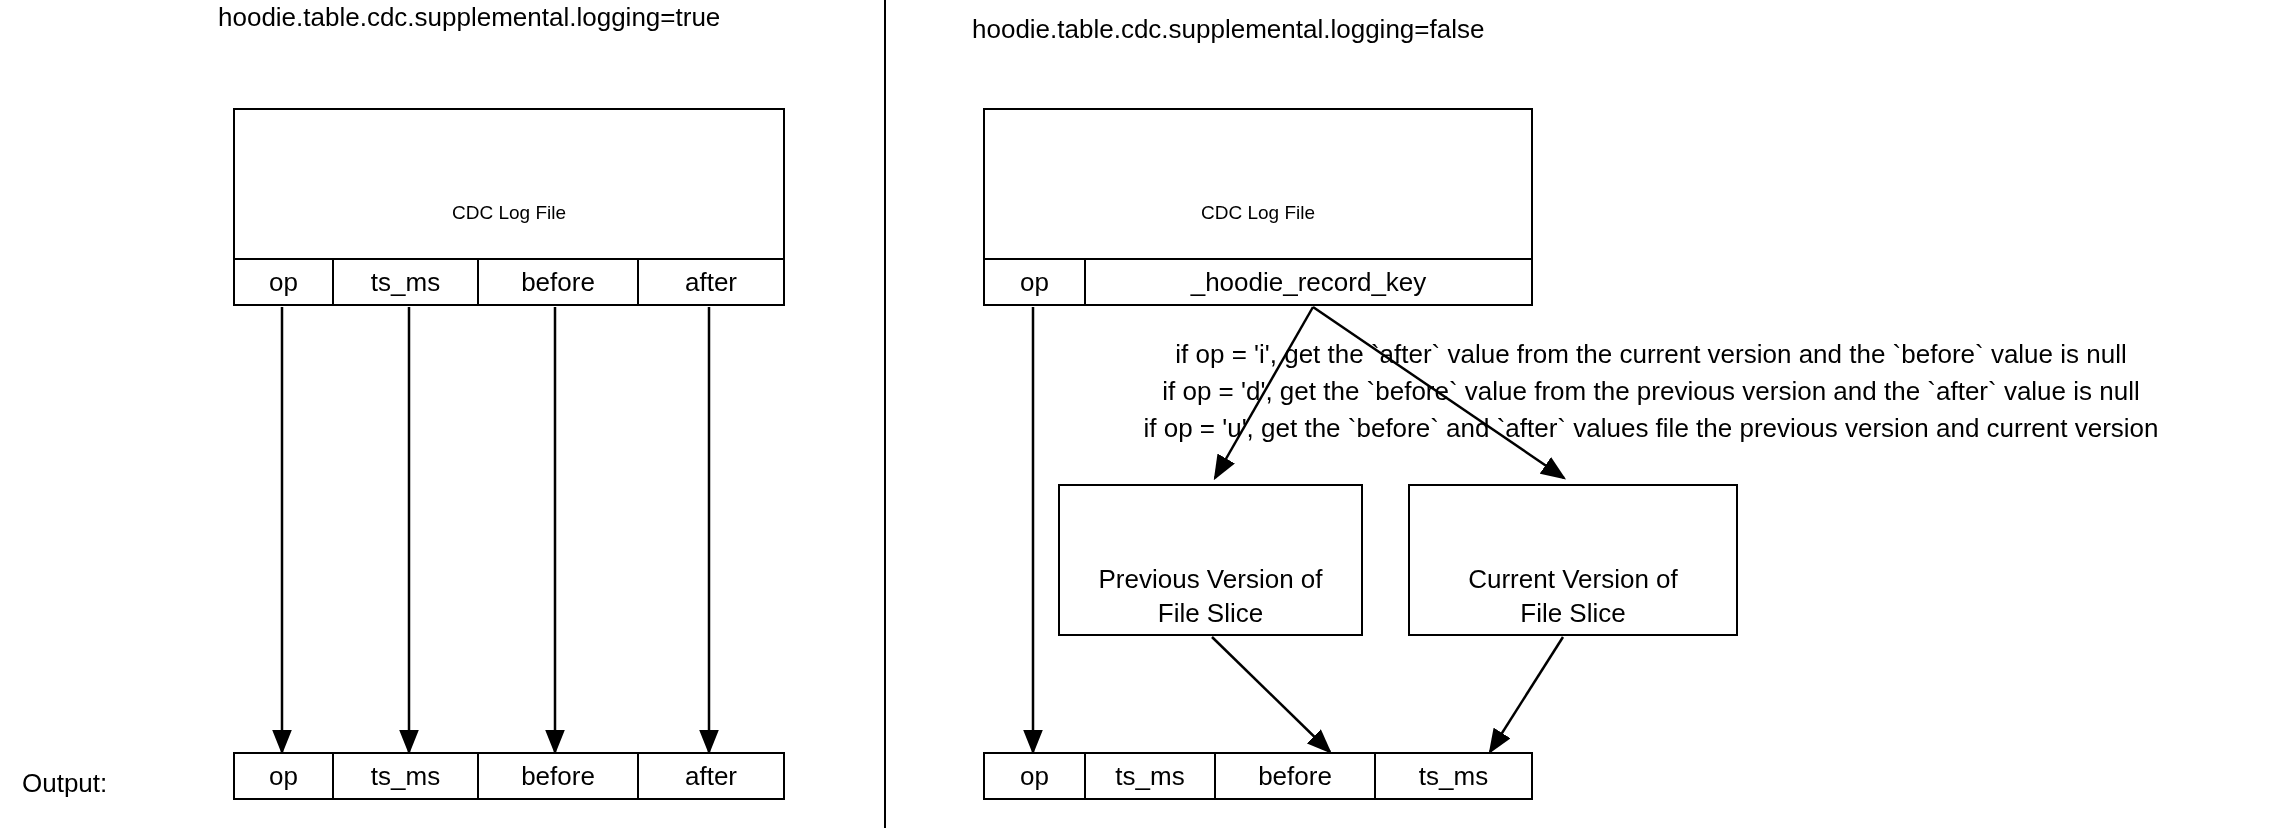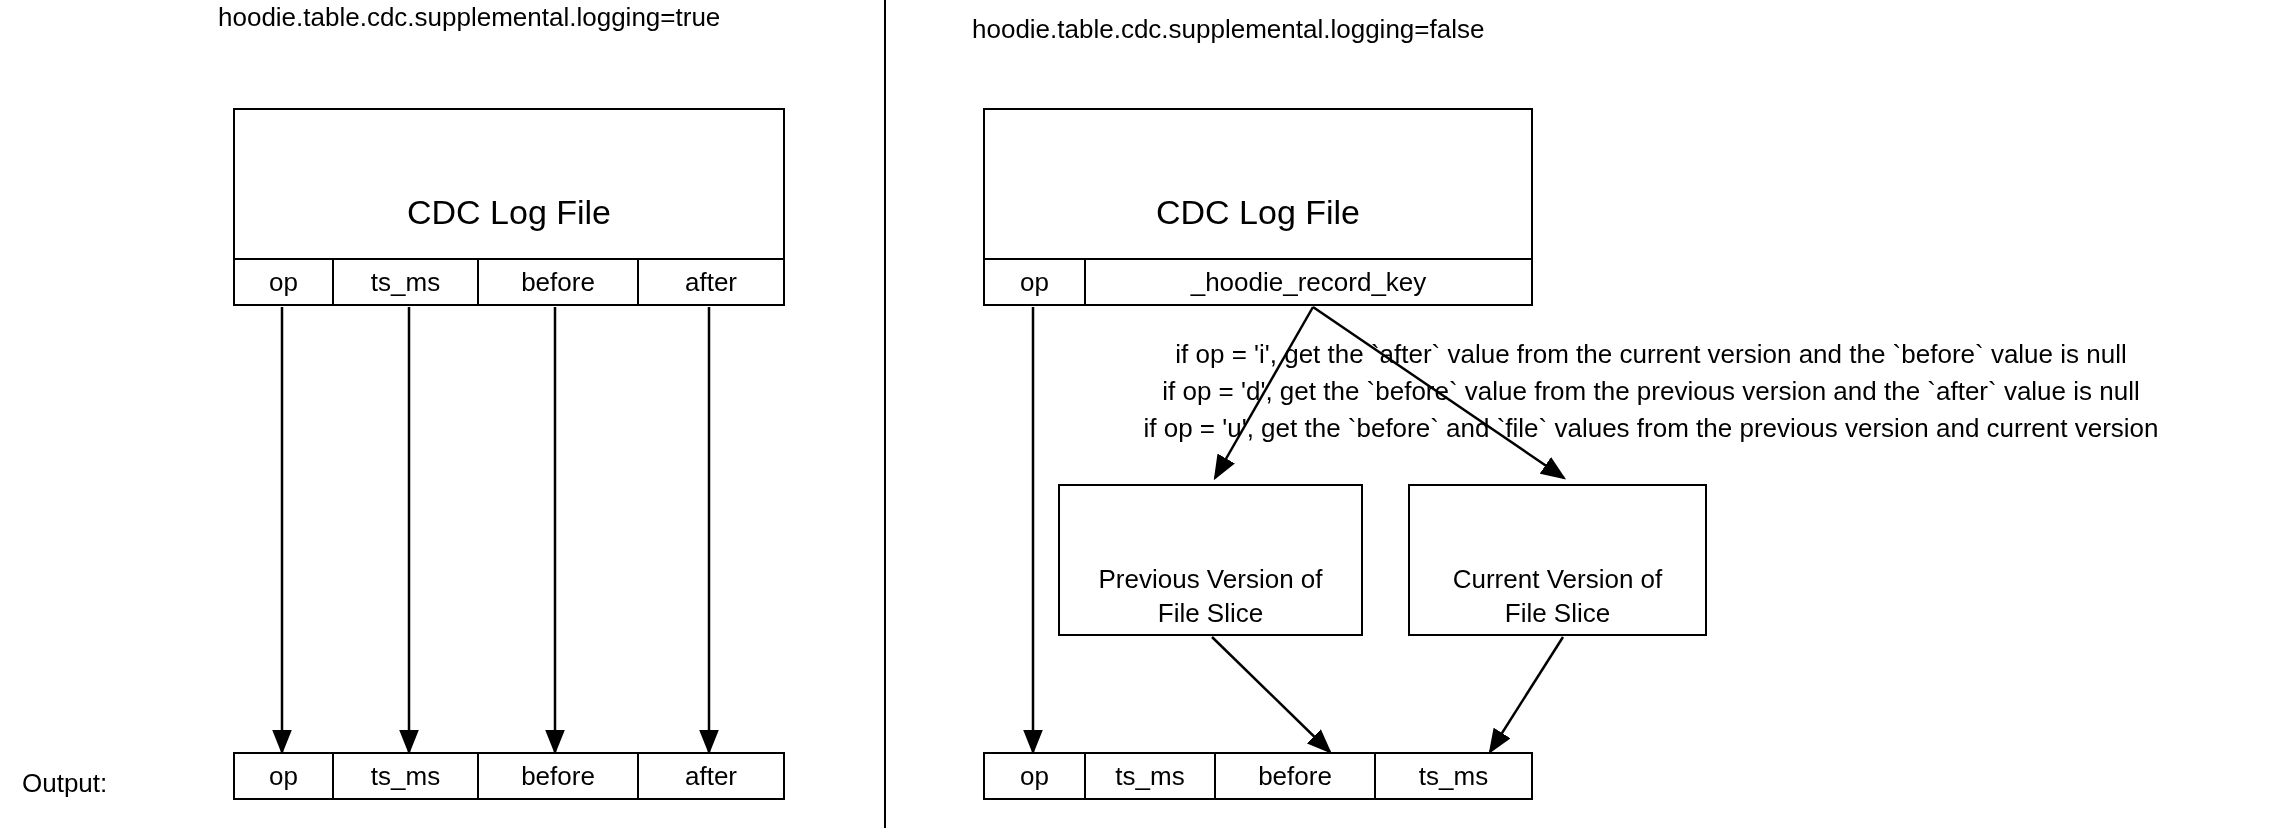--- a/index.html
+++ b/index.html
@@ -54,22 +54,22 @@
   .cdc-box {
     display: flex;
     flex-direction: column;
   }
   .cdc-title-cell {
     flex: 1 1 auto;
     display: flex;
     align-items: flex-end;
     justify-content: center;
     box-sizing: border-box;
-    padding-bottom: 26px;
-    font-size: 34px;
+    padding-bottom: 34px;
+    font-size: 19px;
   }
   .cdc-cols {
     display: flex;
     flex-direction: row;
     border-top: 2px solid #000;
     height: 46px;
     box-sizing: border-box;
   }
   .cdc-cols .cell {
     display: flex;
@@ -179,31 +179,31 @@
     <div class="cdc-title-cell">CDC Log File</div>
     <div class="cdc-cols">
       <div class="cell" style="width:99px;">op</div>
       <div class="cell" style="flex:1 1 auto;">_hoodie_record_key</div>
     </div>
   </div>
 
   <div class="annot" style="left:1036px; top:336px; width:1230px; text-align:center;">
     <span class="annot-line">if op = 'i', get the `after` value from the current version and the `before` value is null</span>
     <span class="annot-line">if op = 'd', get the `before` value from the previous version  and the `after` value is null</span>
-    <span class="annot-line">if op = 'u', get the `before` and `file` values from the previous version and current version</span>
+    <span class="annot-line">if op = 'u', get the `before` and `after` values file the previous version and current version</span>
   </div>
 
   <div class="box version-box" style="left:1058px; top:484px; width:305px; height:152px;">
     <div>
       <span>Previous Version of</span><br>
       <span>File Slice</span>
     </div>
   </div>
 
-  <div class="box version-box" style="left:1408px; top:484px; width:299px; height:152px;">
+  <div class="box version-box" style="left:1408px; top:484px; width:330px; height:152px;">
     <div>
       <span>Current Version of</span><br>
       <span>File Slice</span>
     </div>
   </div>
 
 
   <div class="output-label" style="left:22px; top:768px;">Output:</div>
 
   <div class="out-row" style="left:233px; top:752px; width:552px;">

